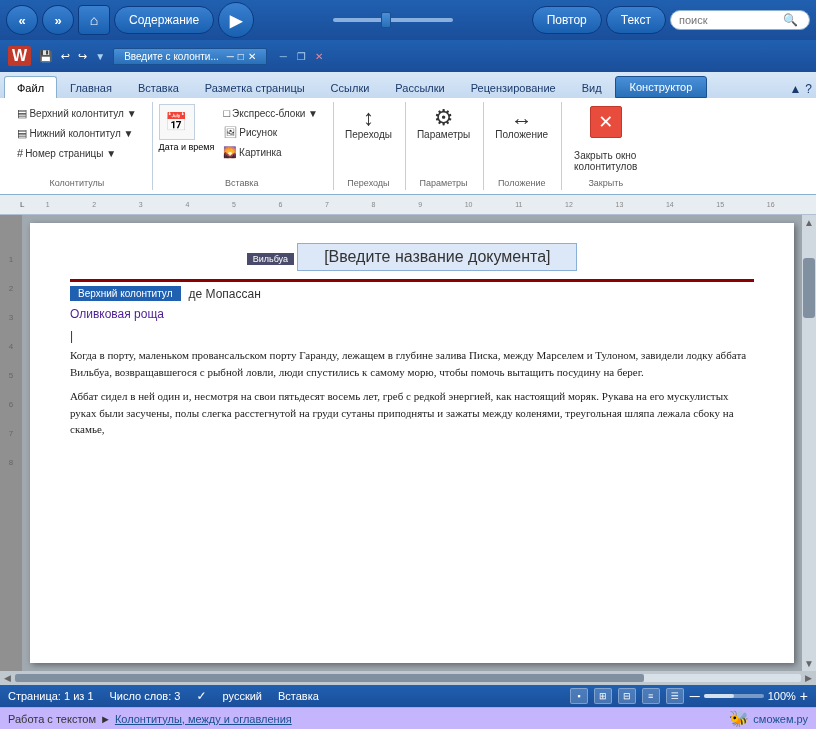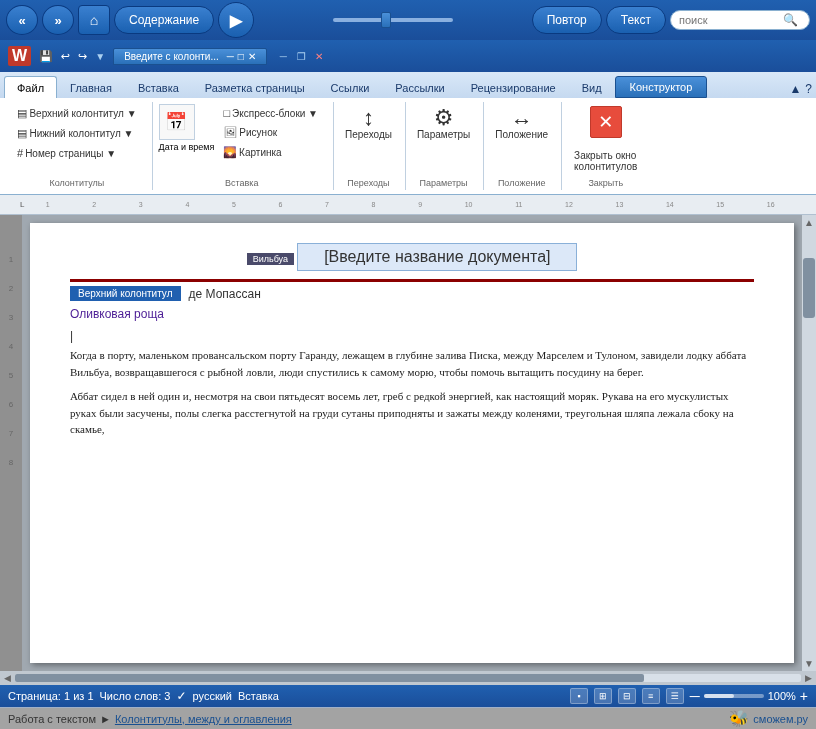--- a/index.html
+++ b/index.html
@@ -218,41 +218,41 @@
     .doc-para { font-size: 11px; color: #222; line-height: 1.5; margin-bottom: 8px; font-family: Liberation Serif, serif; }
     .cursor-line { font-size: 12px; color: #333; margin-bottom: 4px; }
 
     
     .status-bar {
       background: linear-gradient(to bottom, #2060b0, #1a4e9a);
       height: 22px;
       display: flex;
       align-items: center;
       padding: 0 8px;
-      gap: 6px;
+      gap: 16px;
       color: white;
       font-size: 11px;
     }
     .status-bar-right {
       margin-left: auto;
       display: flex;
       align-items: center;
       gap: 6px;
     }
     .view-btn {
       width: 18px; height: 16px; background: rgba(255,255,255,0.2); border: 1px solid rgba(255,255,255,0.3);
       border-radius: 2px; display: flex; align-items: center; justify-content: center; cursor: pointer; font-size: 9px; color: white;
     }
     .zoom-controls { display: flex; align-items: center; gap: 4px; color: white; font-size: 11px; }
     .zoom-btn { color: white; cursor: pointer; font-size: 14px; }
     .zoom-track { width: 60px; height: 4px; background: rgba(255,255,255,0.4); border-radius: 2px; }
 
     
     .bottom-bar {
-      background: #a3a3a3;
+      background: #c4b5fd;
       height: 22px;
       display: flex;
       align-items: center;
       padding: 0 8px;
       font-size: 11px;
       color: #333;
       border-top: 1px solid #a0b0c8;
     }
     .bottom-bar a { color: #1a5090; text-decoration: underline; cursor: pointer; }
 

